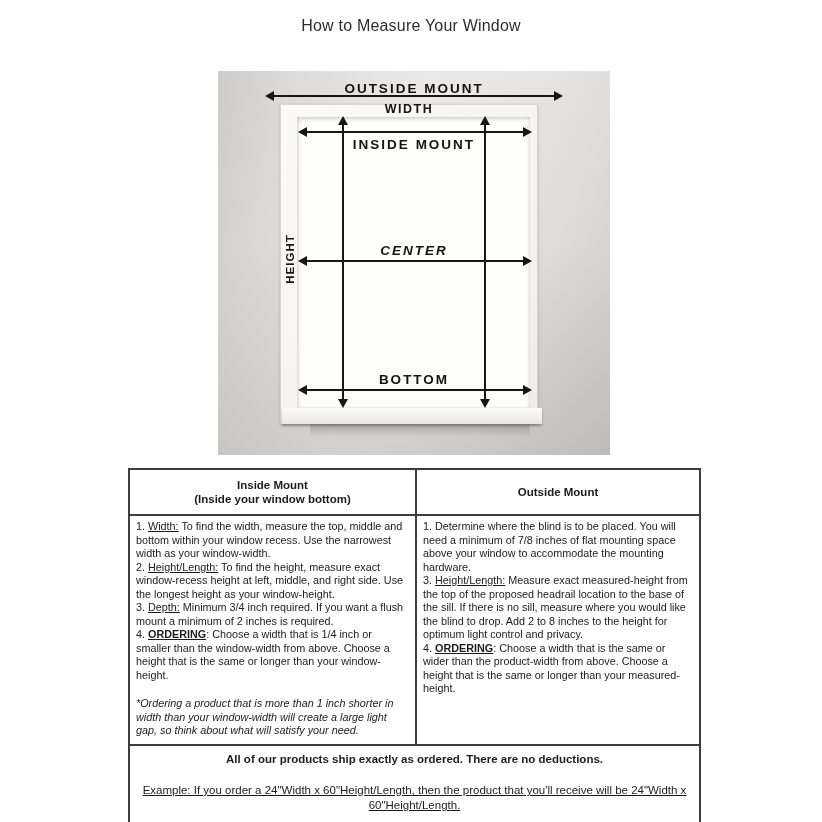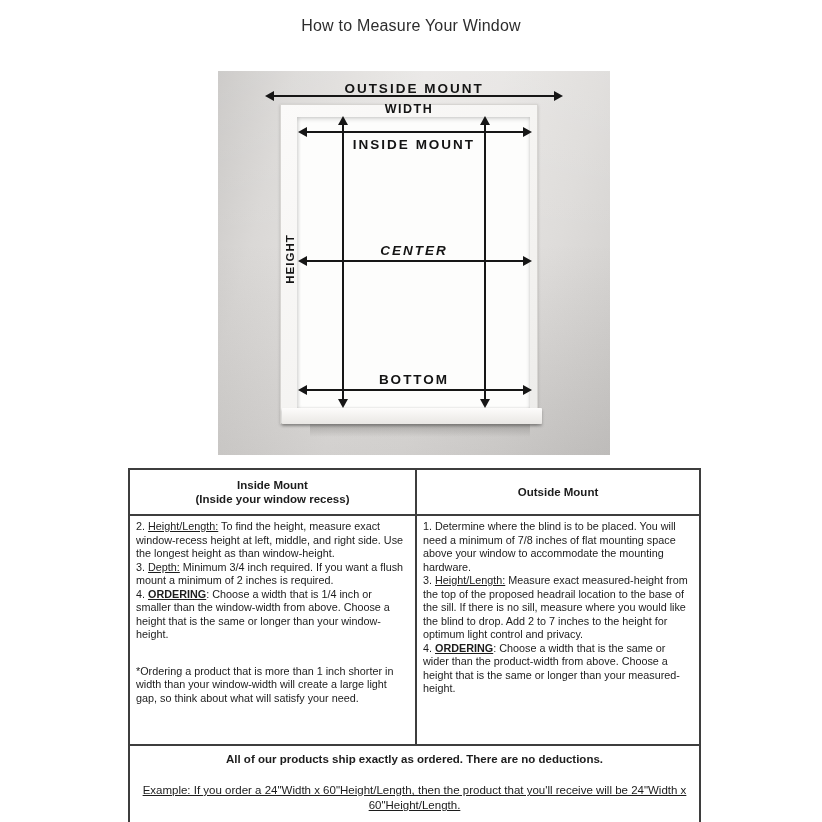--- a/index.html
+++ b/index.html
@@ -72,21 +72,21 @@
   .thead { border-bottom:2px solid #3e3e3e; height:44px; }
   .tbody { height:228px; }
   .cell { box-sizing:border-box; overflow:hidden; }
   .cell.right { border-left:2px solid #3e3e3e; }
   .hcell {
     display:flex; flex-direction:column; justify-content:center; align-items:center;
     text-align:center; font-weight:700; font-size:11.5px; line-height:14px; padding:2px 10px;
   }
   .bcell { padding:4px 7px 0 6px; font-size:10.8px; line-height:13.5px; }
   .item { margin:0; }
-  .item.spaced { margin-top:23px; }
+  .item.spaced { margin-top:15px;font-style:italic; }
   .lead[data-emphasis="underline"] { text-decoration:underline; }
   .lead[data-emphasis="bold-underline"] { font-weight:700; text-decoration:underline; }
 
   .tfoot {
     border-top:2px solid #3e3e3e; text-align:center; padding:6px 8px 11px 8px;
     font-size:11.5px; line-height:15px;
   }
   .tfoot .f1 { font-weight:700; }
   .tfoot .f2 { max-width:556px; margin:16px auto;text-decoration:underline; }
 </style>
@@ -121,37 +121,38 @@
 
   <div class="dlabel" style="left:196px; top:301px;">BOTTOM</div>
   <div class="harrow" style="left:82px; top:318px; width:230px;"></div>
 </div>
 
 <div class="mtable">
 
   <div class="trow thead">
     <div class="cell hcell">
       <div>Inside Mount</div>
-      <div>(Inside your window recess)</div>
+      <div>(Inside your window bottom)</div>
     </div>
     <div class="cell right hcell">
       <div>Outside Mount</div>
     </div>
   </div>
 
   <div class="trow tbody">
     <div class="cell bcell">
-      <p class="item"><span class="num">2. </span><span class="lead" data-emphasis="underline">Height/Length:</span><span> To find the height, measure exact window-recess height at left, middle, and right side. Use the longest height as than window-height.</span></p>
+      <p class="item"><span class="num">1. </span><span class="lead" data-emphasis="underline">Width:</span><span> To find the width, measure the top, middle and bottom within your window recess. Use the narrowest width as your window-width.</span></p>
+      <p class="item"><span class="num">2. </span><span class="lead" data-emphasis="underline">Height/Length:</span><span> To find the height, measure exact window-recess height at left, middle, and right side. Use the longest height as your window-height.</span></p>
       <p class="item"><span class="num">3. </span><span class="lead" data-emphasis="underline">Depth:</span><span> Minimum 3/4 inch required. If you want a flush mount a minimum of 2 inches is required.</span></p>
       <p class="item"><span class="num">4. </span><span class="lead" data-emphasis="bold-underline">ORDERING</span><span>: Choose a width that is 1/4 inch or smaller than the window-width from above. Choose a height that is the same or longer than your window-height.</span></p>
       <p class="item spaced"><span class="num"></span><span class="lead" data-emphasis=""></span><span>*Ordering a product that is more than 1 inch shorter in width than your window-width will create a large light gap, so think about what will satisfy your need.</span></p>
     </div>
     <div class="cell right bcell">
       <p class="item"><span class="num">1. </span><span class="lead" data-emphasis=""></span><span>Determine where the blind is to be placed. You will need a minimum of 7/8 inches of flat mounting space above your window to accommodate the mounting hardware.</span></p>
-      <p class="item"><span class="num">3. </span><span class="lead" data-emphasis="underline">Height/Length:</span><span> Measure exact measured-height from the top of the proposed headrail location to the base of the sill. If there is no sill, measure where you would like the blind to drop. Add 2 to 7 inches to the height for optimum light control and privacy.</span></p>
+      <p class="item"><span class="num">3. </span><span class="lead" data-emphasis="underline">Height/Length:</span><span> Measure exact measured-height from the top of the proposed headrail location to the base of the sill. If there is no sill, measure where you would like the blind to drop. Add 2 to 8 inches to the height for optimum light control and privacy.</span></p>
       <p class="item"><span class="num">4. </span><span class="lead" data-emphasis="bold-underline">ORDERING</span><span>: Choose a width that is the same or wider than the product-width from above. Choose a height that is the same or longer than your measured-height.</span></p>
     </div>
   </div>
 
   <div class="tfoot">
     <div class="f1">All of our products ship exactly as ordered. There are no deductions.</div>
     <div class="f2">Example: If you order a 24"Width x 60"Height/Length, then the product that you'll receive will be 24"Width x 60"Height/Length.</div>
   </div>
 
 </div>

